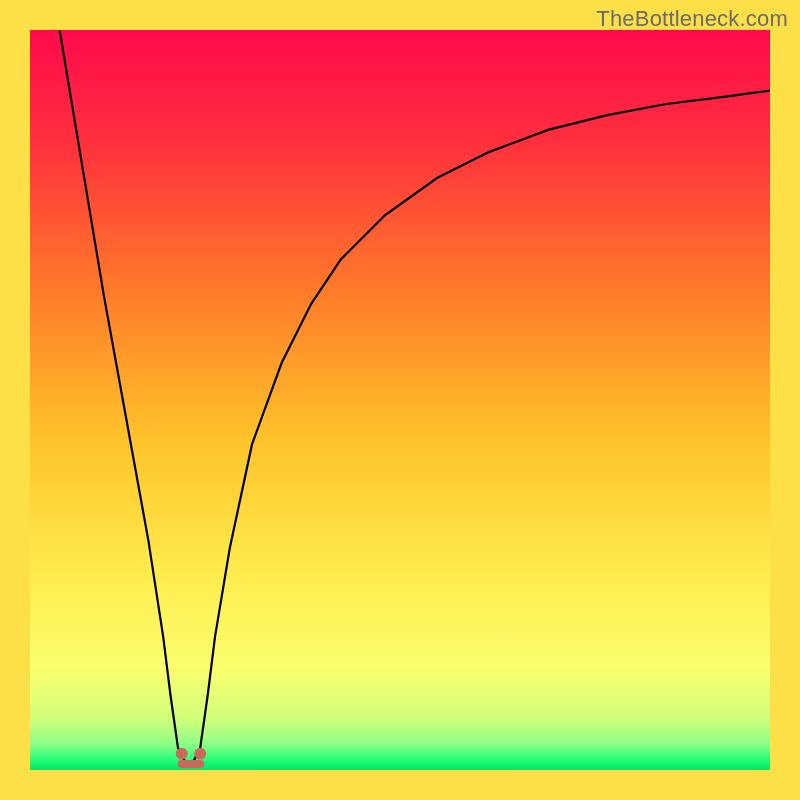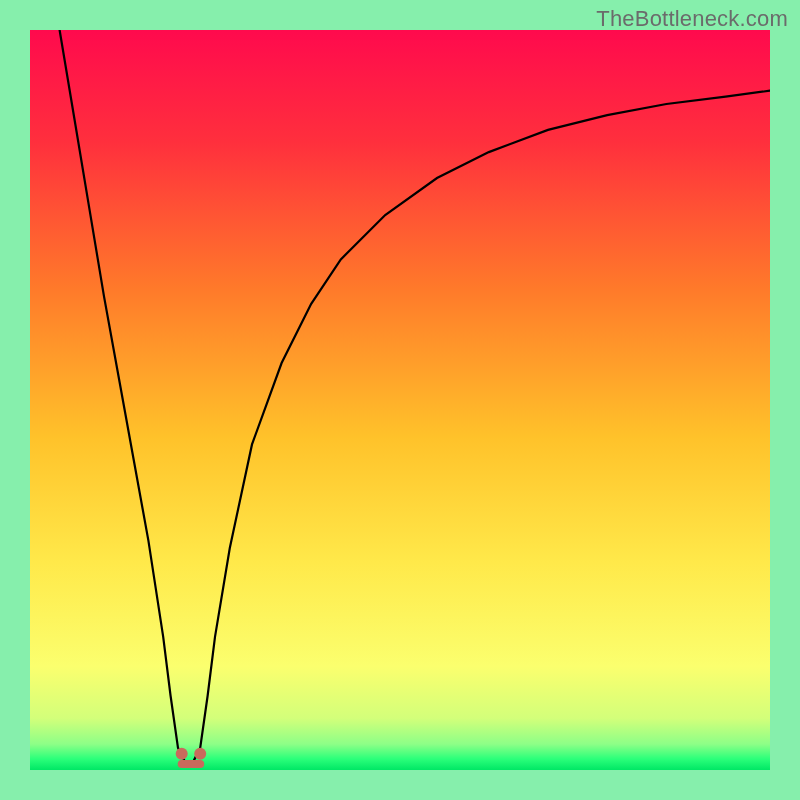--- a/index.html
+++ b/index.html
@@ -8,21 +8,21 @@
     width: 800px;
     height: 800px;
     overflow: hidden;
     background: #000;
     font-family: Arial, Helvetica, sans-serif;
   }
   .frame {
     position: absolute;
     top: 0; left: 0;
     width: 800px; height: 800px;
-    background: #86efac;
+    background: #fde047;
   }
   .plot-area {
     position: absolute;
     top: 30px;
     left: 30px;
     width: 740px;
     height: 740px;
     overflow: hidden;
   }
   .gradient {

